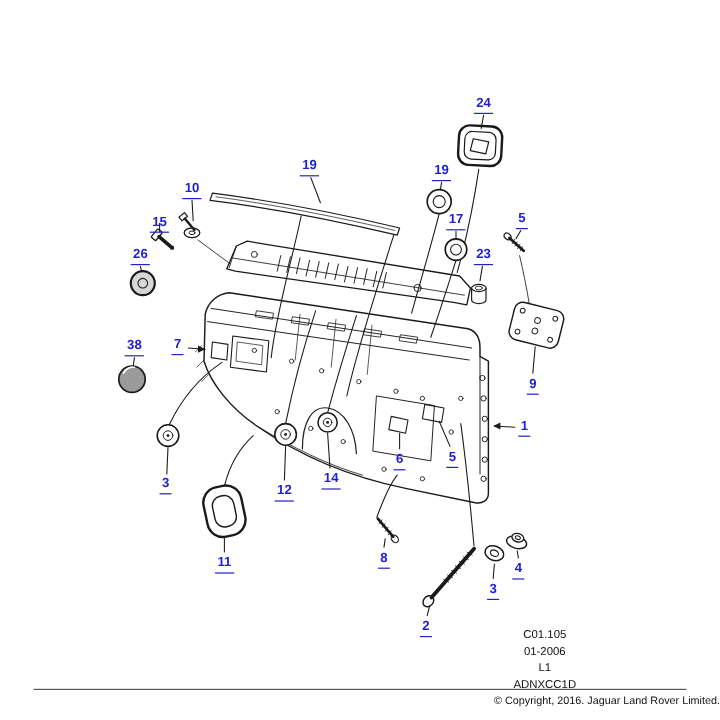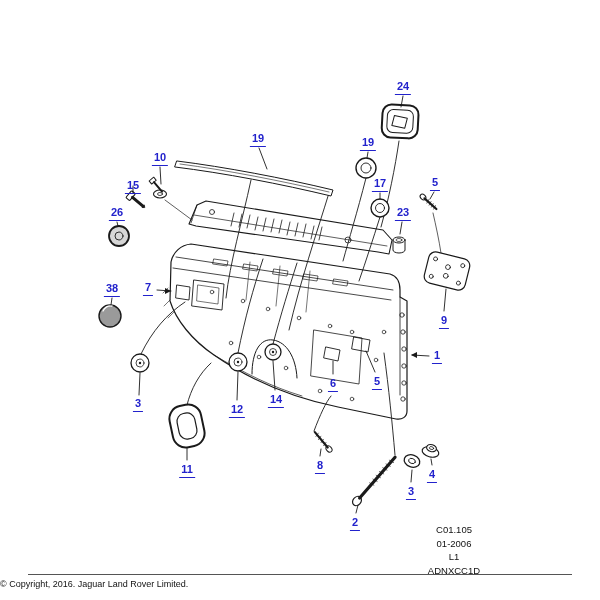--- a/index.html
+++ b/index.html
@@ -14,21 +14,21 @@
     padding:0 2px 2px 2px;border-bottom:1.2px solid #2222cc;text-align:center;
     white-space:nowrap;
   }
   .refblock{
     position:absolute;left:411px;top:523px;width:86px;text-align:center;
     font-size:9.5px;color:#111;line-height:13.5px;
   }
   .refblock div{white-space:nowrap;}
   .footer-rule{position:absolute;left:28px;right:28px;top:574px;border-top:1px solid #555;}
   .copyright{
-    position:absolute;left:0;right:0;top:579px;text-align:left;
+    position:absolute;left:0;right:0;top:579px;text-align:right;
     font-size:9px;color:#111;
   }
 </style>
 </head>
 <body>
 
 <div class="stage">
 
   <svg width="600" height="600" viewBox="0 0 600 600" stroke="#1a1a1a" fill="none" stroke-linecap="round" stroke-linejoin="round">
 

